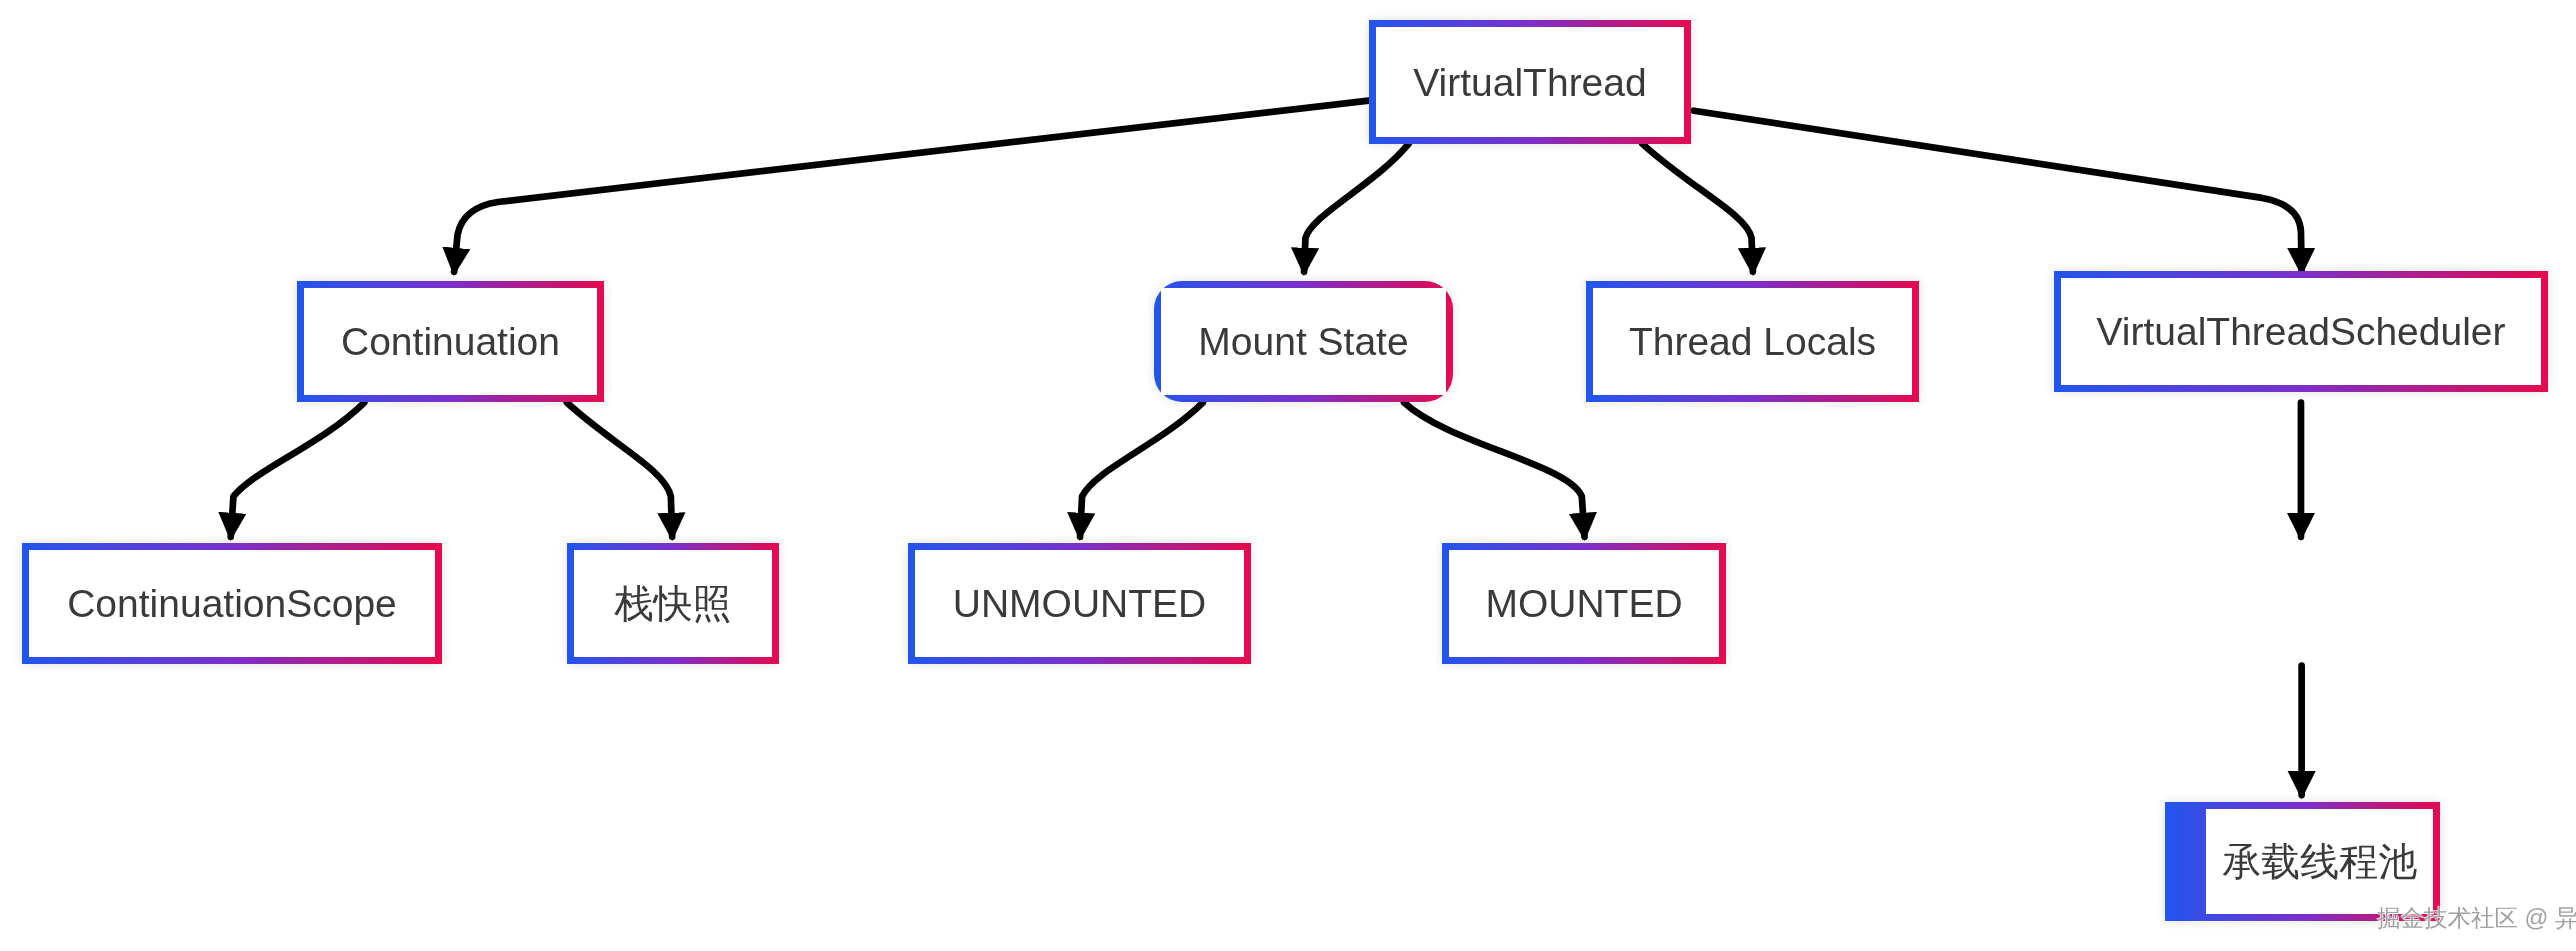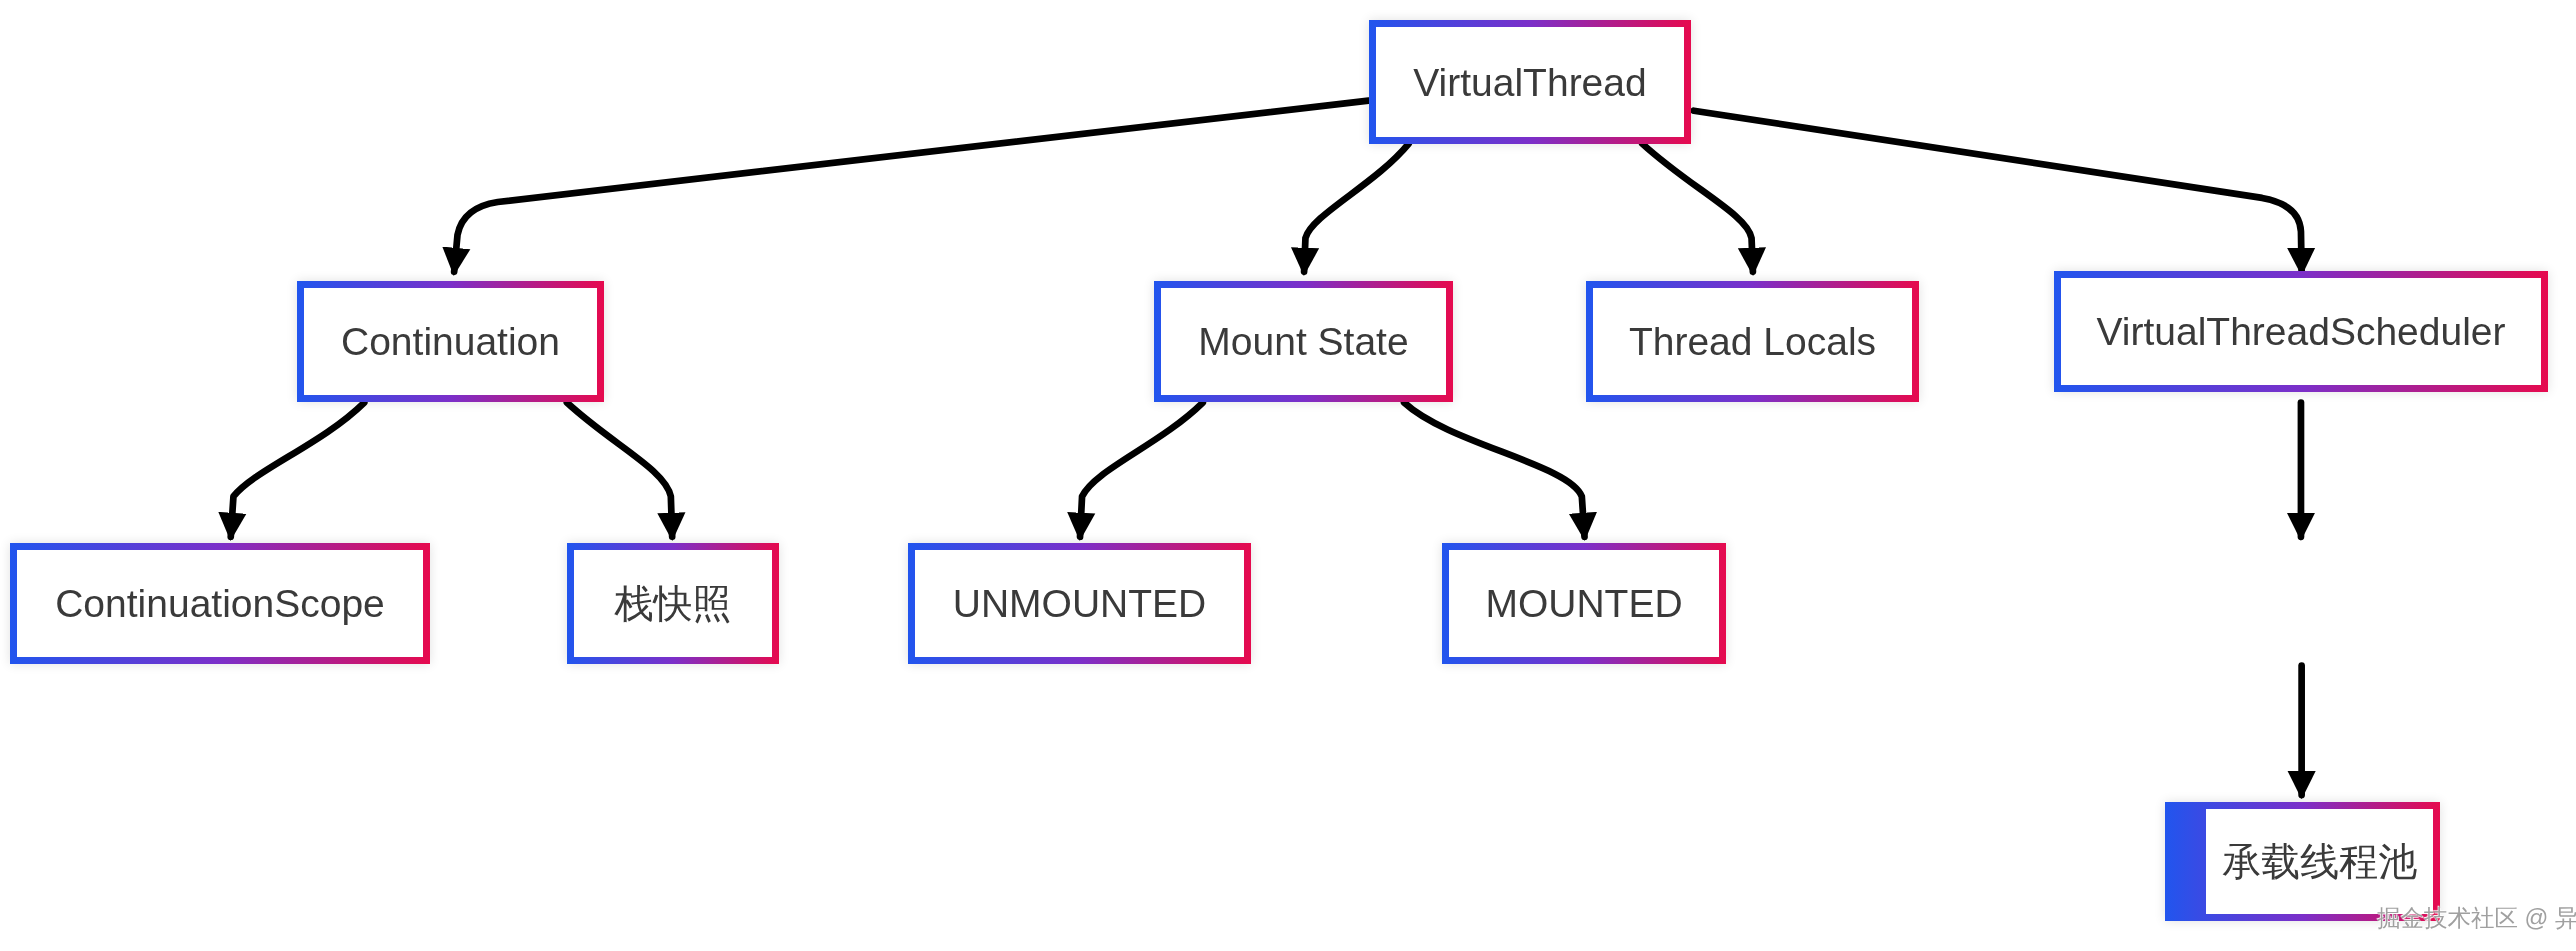--- a/index.html
+++ b/index.html
@@ -27,24 +27,24 @@
     width:100%;height:100%;
     background:#ffffff;
     display:flex;align-items:center;justify-content:center;
     font-size:39px;line-height:1;
     color:var(--text-color);
     white-space:nowrap;
   }
 
   #n-virtualthread    {left:1369px; top:20px;   width:322px; height:124px;}
   #n-continuation     {left:297px;  top:281px;  width:307px; height:121px;}
-  #n-mountstate       {left:1154px; top:281px;  width:299px; height:121px;}
+  #n-mountstate       {left:1154px; top:281px;  width:299px; height:121px;border-radius:28px;}
   #n-threadlocals     {left:1586px; top:281px;  width:333px; height:121px;}
   #n-scheduler        {left:2054px; top:271px;  width:494px; height:121px;}
-  #n-continuationscope{left:10px;   top:543px;  width:420px; height:121px;}
+  #n-continuationscope{left:22px;   top:543px;  width:420px; height:121px;}
   #n-stacksnapshot    {left:567px;  top:543px;  width:212px; height:121px;}
   #n-unmounted        {left:908px; top:543px;  width:343px; height:121px;}
   #n-mounted          {left:1442px; top:543px;  width:284px; height:121px;}
   #n-forkjoinpool     {left:2144px; top:543px;  width:315px; height:121px;}
   #n-carrierpool      {left:2165px; top:802px; width:275px; height:119px;padding-left:41px;}
 
   svg.edges{position:absolute;left:0;top:0;width:2576px;height:952px;pointer-events:none;}
   svg.edges path.arrow{fill:none;stroke:var(--arrow-color);stroke-width:10;stroke-linecap:round;stroke-linejoin:round;}
   svg.edges .head{fill:var(--arrow-color);}
 

